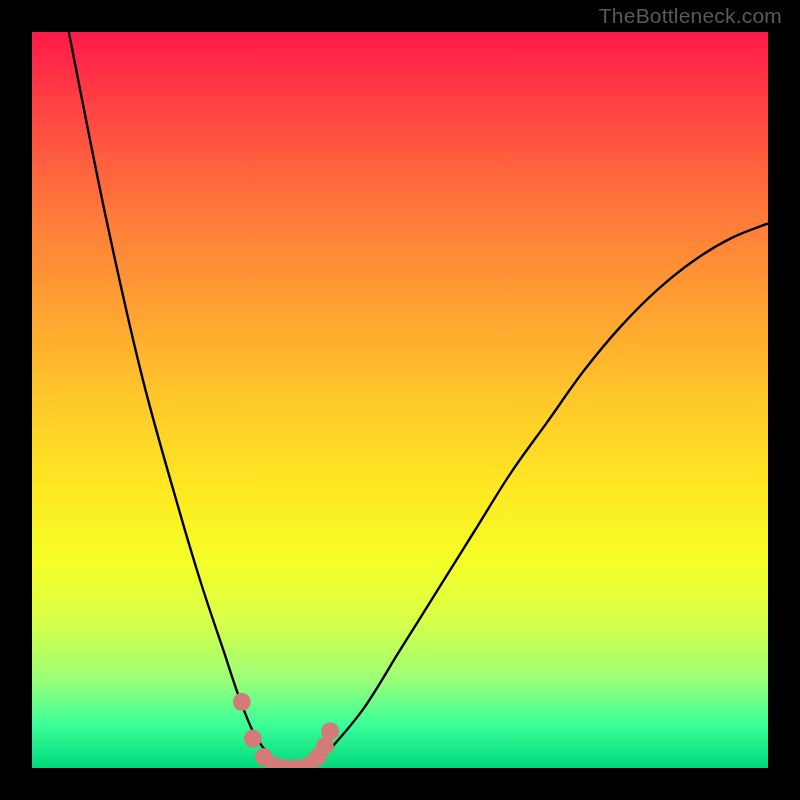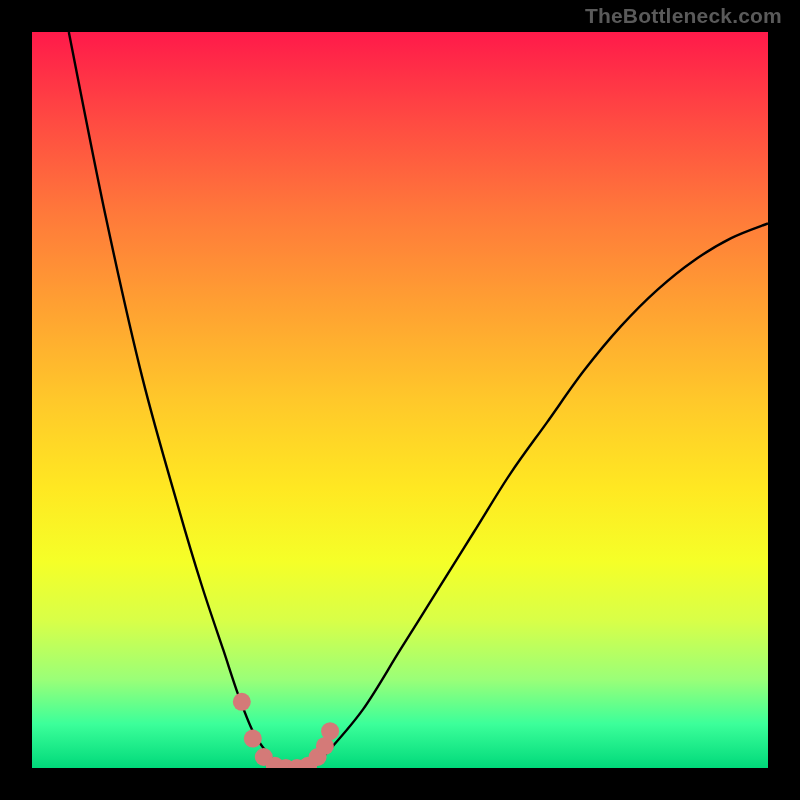--- a/index.html
+++ b/index.html
@@ -53,21 +53,21 @@
     width: 736px;
     height: 736px;
   }
   .watermark {
     position: absolute;
     top: 4px;
     right: 18px;
     color: #5a5a5a;
     font-size: 21px;
     letter-spacing: 0.2px;
-    font-weight: 700;
+    font-weight: 400;
     user-select: none;
   }
 </style>
 </head>
 <body>
 
 <div class="frame">
 
   <div class="watermark">TheBottleneck.com</div>
 

